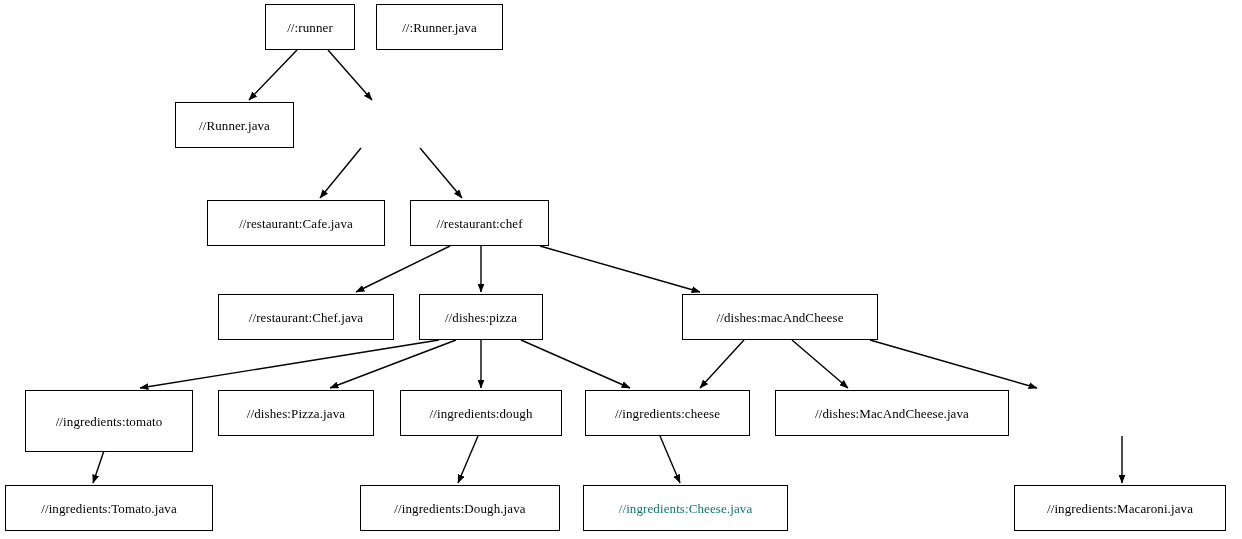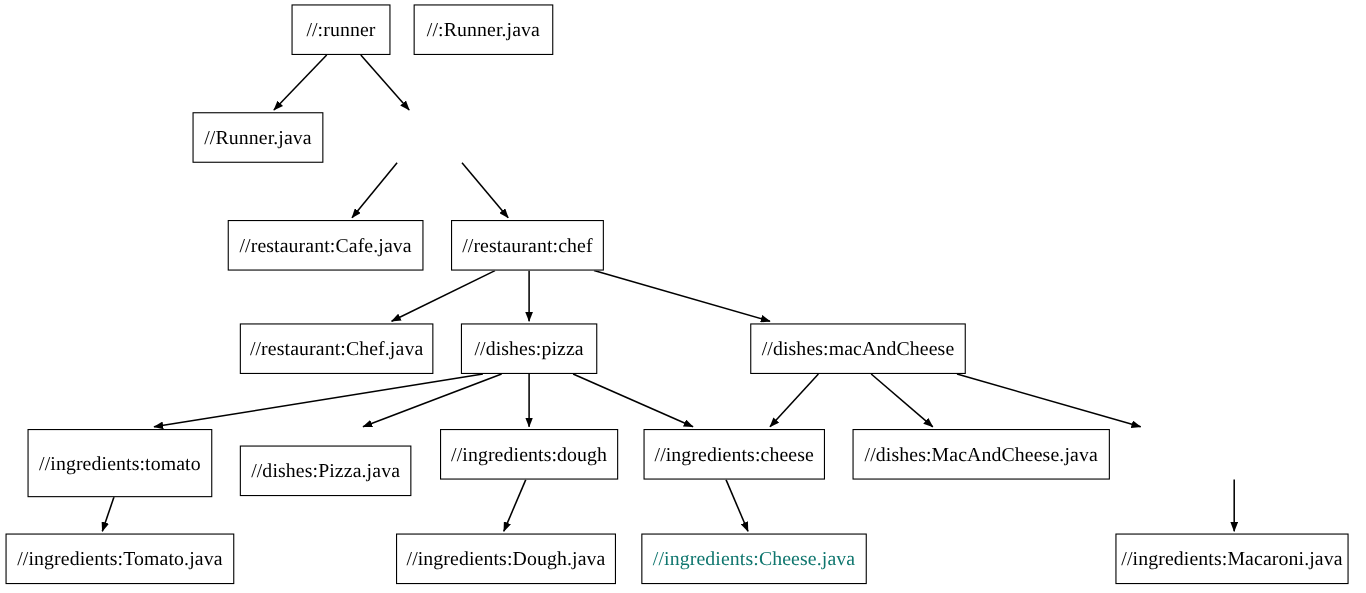--- a/index.html
+++ b/index.html
@@ -26,21 +26,21 @@
     pointer-events: none;
   }
   .graph-node {
     position: absolute;
     box-sizing: border-box;
     border: 1px solid #000000;
     background: #ffffff;
     display: flex;
     align-items: center;
     justify-content: center;
-    font-size: 18px;
+    font-size: 13px;
     line-height: 1;
     color: #000000;
     white-space: nowrap;
     letter-spacing: 0.1px;
   }
   .node-label {
     display: block;
   }
 </style>
 </head>
@@ -92,21 +92,21 @@
     </div>
     <div class="graph-node" style="left: 419px; top: 294px; width: 124px; height: 46px; border-color: rgb(0, 0, 0); background: rgb(255, 255, 255); color: rgb(0, 0, 0);">
       <span class="node-label">//dishes:pizza</span>
     </div>
     <div class="graph-node" style="left: 682px; top: 294px; width: 196px; height: 46px; border-color: rgb(0, 0, 0); background: rgb(255, 255, 255); color: rgb(0, 0, 0);">
       <span class="node-label">//dishes:macAndCheese</span>
     </div>
     <div class="graph-node" style="left: 25px; top: 390px; width: 168px; height: 62px; border-color: rgb(0, 0, 0); background: rgb(255, 255, 255); color: rgb(0, 0, 0);">
       <span class="node-label">//ingredients:tomato</span>
     </div>
-    <div class="graph-node" style="left: 218px; top: 405px; width: 156px; height: 46px; border-color: rgb(0, 0, 0); background: rgb(255, 255, 255); color: rgb(0, 0, 0);">
+    <div class="graph-node" style="left: 218px; top: 390px; width: 156px; height: 46px; border-color: rgb(0, 0, 0); background: rgb(255, 255, 255); color: rgb(0, 0, 0);">
       <span class="node-label">//dishes:Pizza.java</span>
     </div>
     <div class="graph-node" style="left: 400px; top: 390px; width: 162px; height: 46px; border-color: rgb(0, 0, 0); background: rgb(255, 255, 255); color: rgb(0, 0, 0);">
       <span class="node-label">//ingredients:dough</span>
     </div>
     <div class="graph-node" style="left: 585px; top: 390px; width: 165px; height: 46px; border-color: rgb(0, 0, 0); background: rgb(255, 255, 255); color: rgb(0, 0, 0);">
       <span class="node-label">//ingredients:cheese</span>
     </div>
     <div class="graph-node" style="left: 775px; top: 390px; width: 234px; height: 46px; border-color: rgb(0, 0, 0); background: rgb(255, 255, 255); color: rgb(0, 0, 0);">
       <span class="node-label">//dishes:MacAndCheese.java</span>

